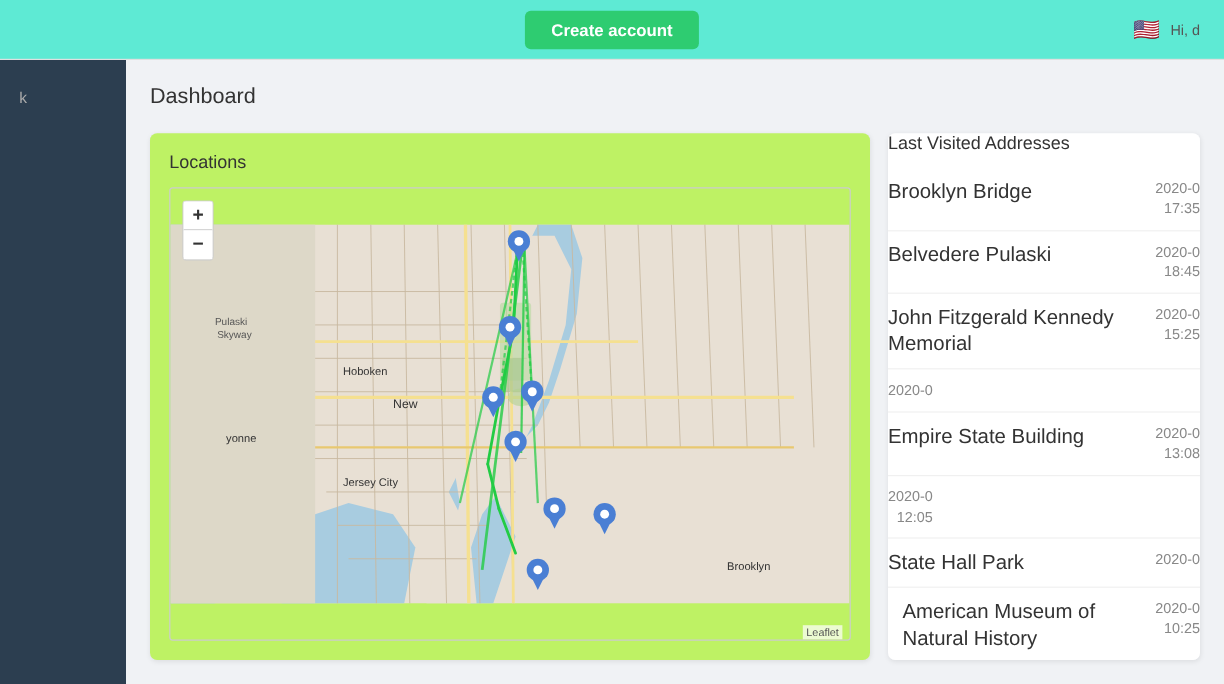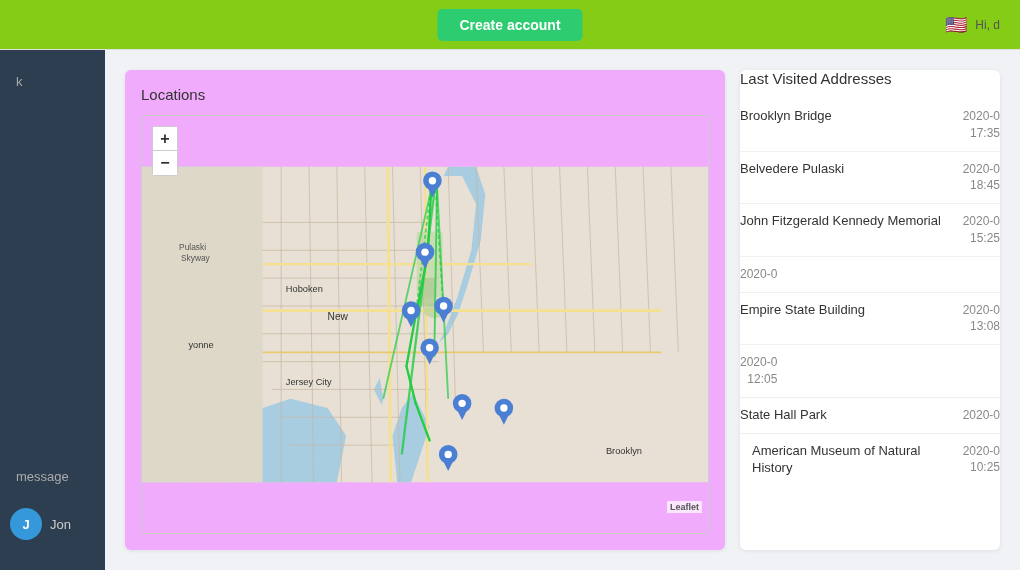--- a/index.html
+++ b/index.html
@@ -8,21 +8,21 @@
       background: #f0f2f5;
       width: 1020px;
       height: 570px;
       overflow: hidden;
       display: flex;
       flex-direction: column;
     }
 
     
     .top-bar {
-      background: #84cc16;
+      background: #5eead4;
       height: 50px;
       display: flex;
       align-items: center;
       justify-content: space-between;
       padding: 0 20px;
       border-bottom: 1px solid #e0e0e0;
       position: relative;
       z-index: 10;
     }
     .top-bar-center {
@@ -106,21 +106,21 @@
     
     .cards-row {
       display: flex;
       gap: 15px;
       flex: 1;
       min-height: 0;
     }
 
     
     .map-card {
-      background: #f0abfc;
+      background: #bef264;
       border-radius: 6px;
       padding: 16px;
       flex: 1;
       display: flex;
       flex-direction: column;
       box-shadow: 0 1px 4px rgba(0,0,0,0.08);
     }
     .card-title {
       font-size: 15px;
       font-weight: 500;
@@ -166,27 +166,26 @@
       color: #333;
       border: none;
       background: #fff;
       font-weight: bold;
     }
     .map-zoom-btn:first-child {
       border-bottom: 1px solid #ccc;
     }
     .leaflet-attribution {
       position: absolute;
-      bottom: 20px;
+      bottom: 0;
       right: 6px;
       font-size: 9px;
       color: #555;
       background: rgba(255,255,255,0.7);
       padding: 1px 3px;
-      font-weight: bold;
     }
 
     
     .addresses-card {
       background: #fff;
       border-radius: 6px;
       padding: 0;
       width: 260px;
       flex-shrink: 0;
       display: flex;
@@ -199,21 +198,21 @@
       justify-content: space-between;
       align-items: flex-start;
       padding: 9px 0;
       border-bottom: 1px solid #f0f0f0;
     }
     .address-row:last-child {
       border-bottom: none;
       margin-left: 12px;
     }
     .address-name {
-      font-size: 13px;
+      font-size: 17px;
       color: #333;
       flex: 1;
       padding-right: 8px;
       line-height: 1.3;
     }
     .address-time {
       font-size: 12px;
       color: #888;
       white-space: nowrap;
       text-align: right;
@@ -261,34 +260,24 @@
 
 <div class="main-layout">
 
   <div class="sidebar">
     <div style="flex:1; display:flex; flex-direction:column;">
 
       <div class="sidebar-item">
         <span>k</span>
       </div>
     </div>
-    <div class="sidebar-bottom">
-      <div class="sidebar-bottom-item">
-        <span>message</span>
-      </div>
-      <div class="sidebar-avatar-area">
-        <div class="avatar-circle">
-          <span>J</span>
-        </div>
-        <span class="avatar-name">Jon</span>
-      </div>
-    </div>
   </div>
 
   <div class="content">
+    <div class="page-title">Dashboard</div>
 
     <div class="cards-row">
 
       <div class="map-card">
         <div class="card-title">Locations</div>
         <div class="map-container">
 
           <svg class="map-svg" viewBox="0 0 610 340" xmlns="http://www.w3.org/2000/svg">
 
             <rect width="610" height="340" fill="#e8e0d4"></rect>

